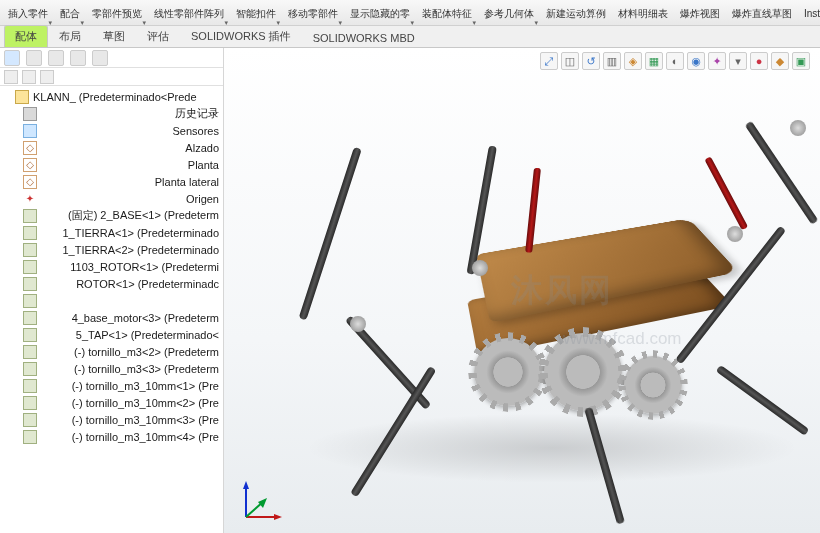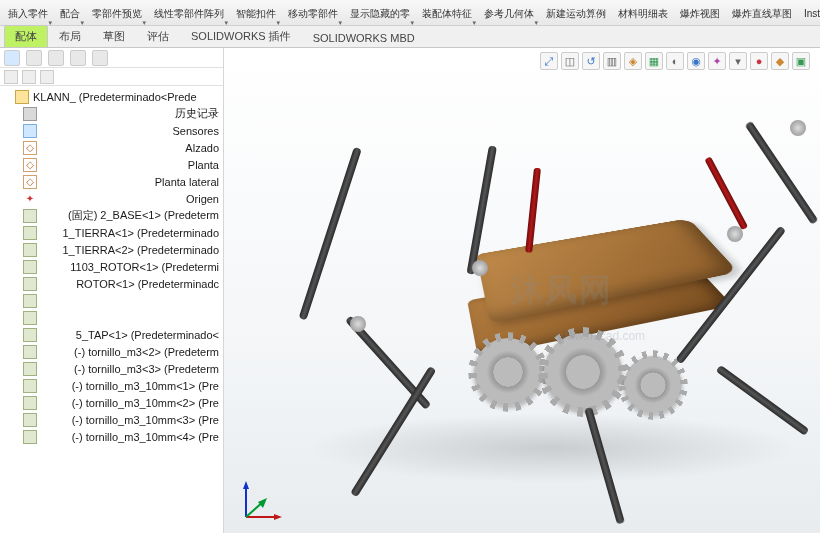--- a/index.html
+++ b/index.html
@@ -28,21 +28,21 @@
 .tree-ic.plane { color:#b07040; background:#fff; border:1px solid #d0a070; }
 .tree-ic.origin { color:#cc3333; }
 .tree-ic.part { background:#e0e8d0; border:1px solid #a0b080; }
 .tree-txt { font-size:11px; color:#1a1a1a; overflow:hidden; }
 .ind1 { padding-left:12px;justify-content:space-between; }
 .viewport { flex:1; position:relative; background:linear-gradient(180deg,#fff 0%,#f4f6f8 60%,#e8ecef 100%); overflow:hidden; }
 .view-icons { position:absolute; top:4px; right:10px; display:flex; gap:3px; }
 .vi { width:18px; height:18px; border:1px solid #ccc; background:#f6f6f6; border-radius:2px; cursor:pointer; display:flex; align-items:center; justify-content:center; font-size:11px; color:#666; }
 .vi.c1{color:#3a76c8}.vi.c2{color:#cc8833}.vi.c3{color:#339955}.vi.c4{color:#aa44aa}.vi.c5{color:#cc3344}
 .watermark { position:absolute; top:50%; left:50%; transform:translate(-50%,-50%); font-size:32px; font-weight:600; color:rgba(130,140,150,0.22); pointer-events:none; letter-spacing:2px;margin-left:40px; }
-.wm-url { position:absolute; top:58%; left:56%; font-size:12px; color:rgba(130,140,150,0.25); pointer-events:none;text-align:center; }
+.wm-url { position:absolute; top:58%; left:56%; font-size:17px; color:rgba(130,140,150,0.25); pointer-events:none;text-align:center; }
 .triad { position:absolute; bottom:8px; left:10px; width:48px; height:48px; pointer-events:none; }
 .shadow { position:absolute; left:80px; right:20px; bottom:50px; height:70px; background:radial-gradient(ellipse at center, rgba(0,0,0,0.15) 0%, rgba(0,0,0,0) 70%); pointer-events:none; }
 
 .robot { position:absolute; left:50px; top:30px; width:540px; height:430px; pointer-events:none; }
 .chassis { position:absolute; left:210px; top:130px; width:240px; height:110px; background:linear-gradient(135deg,#c08a4a,#8e5e2a); border-radius:8px 16px 16px 8px; transform:perspective(500px) rotateX(55deg) rotateZ(-18deg); box-shadow:inset -10px -6px 20px rgba(0,0,0,0.3), 4px 6px 10px rgba(0,0,0,0.2); }
 .chassis2 { position:absolute; left:200px; top:180px; width:250px; height:90px; background:linear-gradient(135deg,#b37c3e,#7a4d1f); border-radius:8px 16px 16px 8px; transform:perspective(500px) rotateX(55deg) rotateZ(-18deg); box-shadow:inset -8px -4px 16px rgba(0,0,0,0.35); }
 .gear { position:absolute; width:60px; height:60px; border-radius:50%; background:radial-gradient(circle,#bbb 30%,#999 31%,#bbb 45%); box-shadow:0 2px 4px rgba(0,0,0,0.3); }
 .gear::before { content:""; position:absolute; inset:-6px; border-radius:50%; background:repeating-conic-gradient(#aaa 0 8deg,transparent 8deg 20deg); -webkit-mask:radial-gradient(circle,transparent 55%,#000 56%); mask:radial-gradient(circle,transparent 55%,#000 56%); }
 .g1{left:200px;top:260px;width:68px;height:68px}.g2{left:270px;top:255px;width:78px;height:78px}.g3{left:350px;top:278px;width:58px;height:58px}
 .leg { position:absolute; width:8px; background:linear-gradient(90deg,#2a2a2a,#555,#2a2a2a); border-radius:4px; transform-origin:top center; }
@@ -201,20 +201,21 @@
           </div>
           <div class="tree-row ind1">
             <span class="tree-ic part"></span>
             <span class="tree-txt">ROTOR&lt;1&gt; (Predeterminadc</span>
           </div>
           <div class="tree-row ind1">
             <span class="tree-ic part"></span>
           </div>
           <div class="tree-row ind1">
             <span class="tree-ic part"></span>
+            <span class="tree-txt">4_base_motor&lt;3&gt; (Predeterm</span>
           </div>
           <div class="tree-row ind1">
             <span class="tree-ic part"></span>
             <span class="tree-txt">5_TAP&lt;1&gt; (Predeterminado&lt;</span>
           </div>
           <div class="tree-row ind1">
             <span class="tree-ic part"></span>
             <span class="tree-txt">(-) tornillo_m3&lt;2&gt; (Predeterm</span>
           </div>
           <div class="tree-row ind1">

